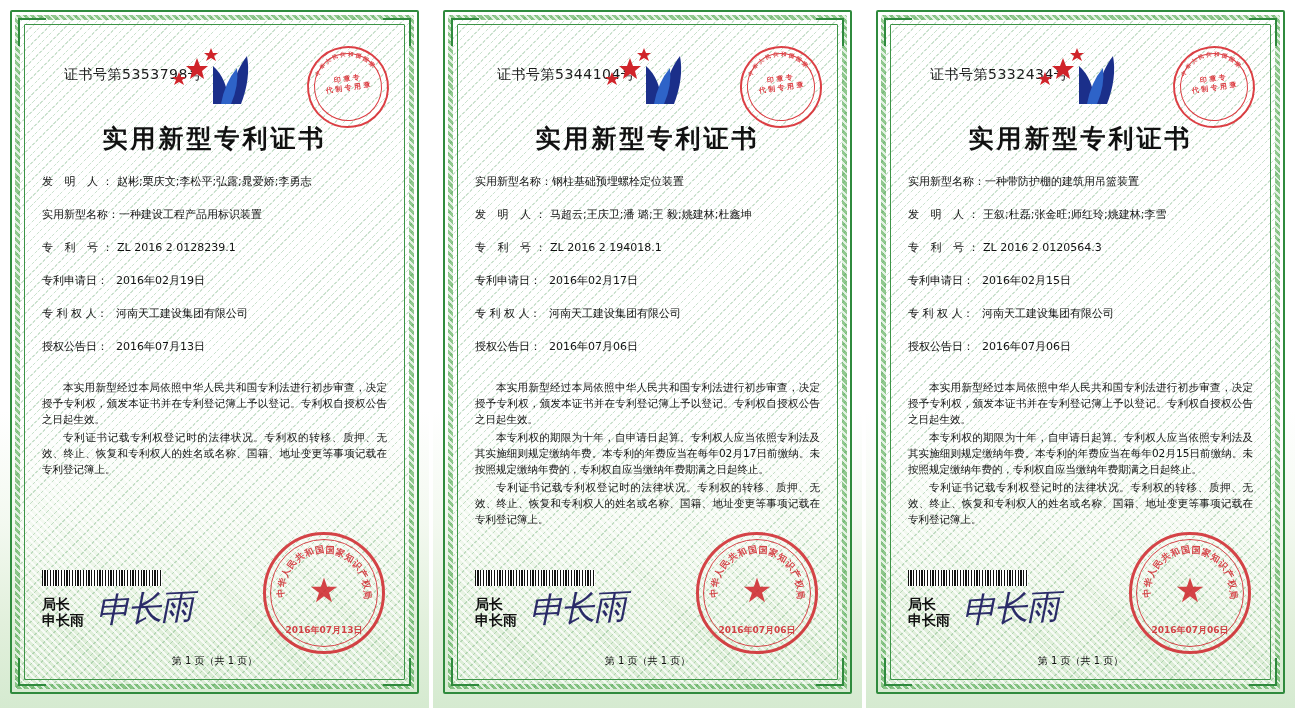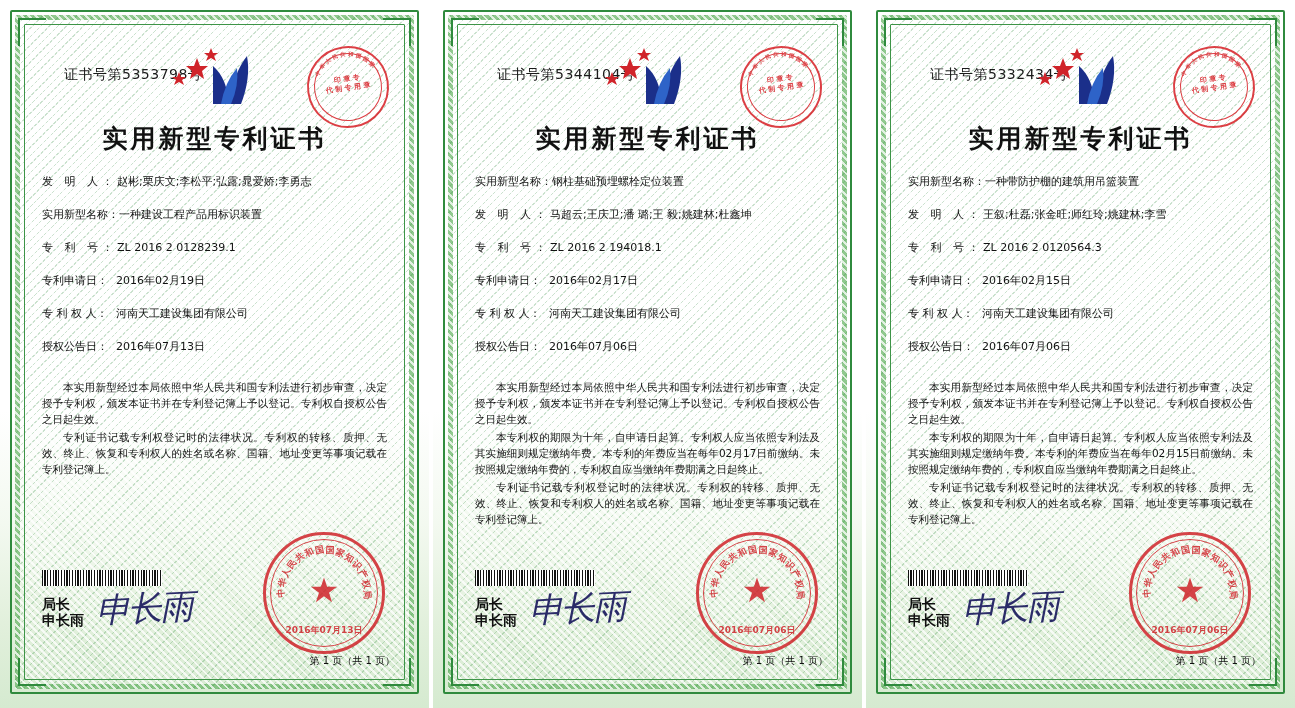--- a/index.html
+++ b/index.html
@@ -254,21 +254,21 @@
     left: 0; right: 0;
     bottom: 14px;
     text-align: center;
     font-size: 9px;
     font-weight: bold;
   }
   .page-no {
     position: absolute;
     left: 0; right: 0;
     bottom: 4px;
-    text-align: right;
+    text-align: center;
     font-size: 10px;
     color: #111;
   }
 </style>
 </head>
 <body>
 
 <div class="sheet">
 
   <div class="cert">

